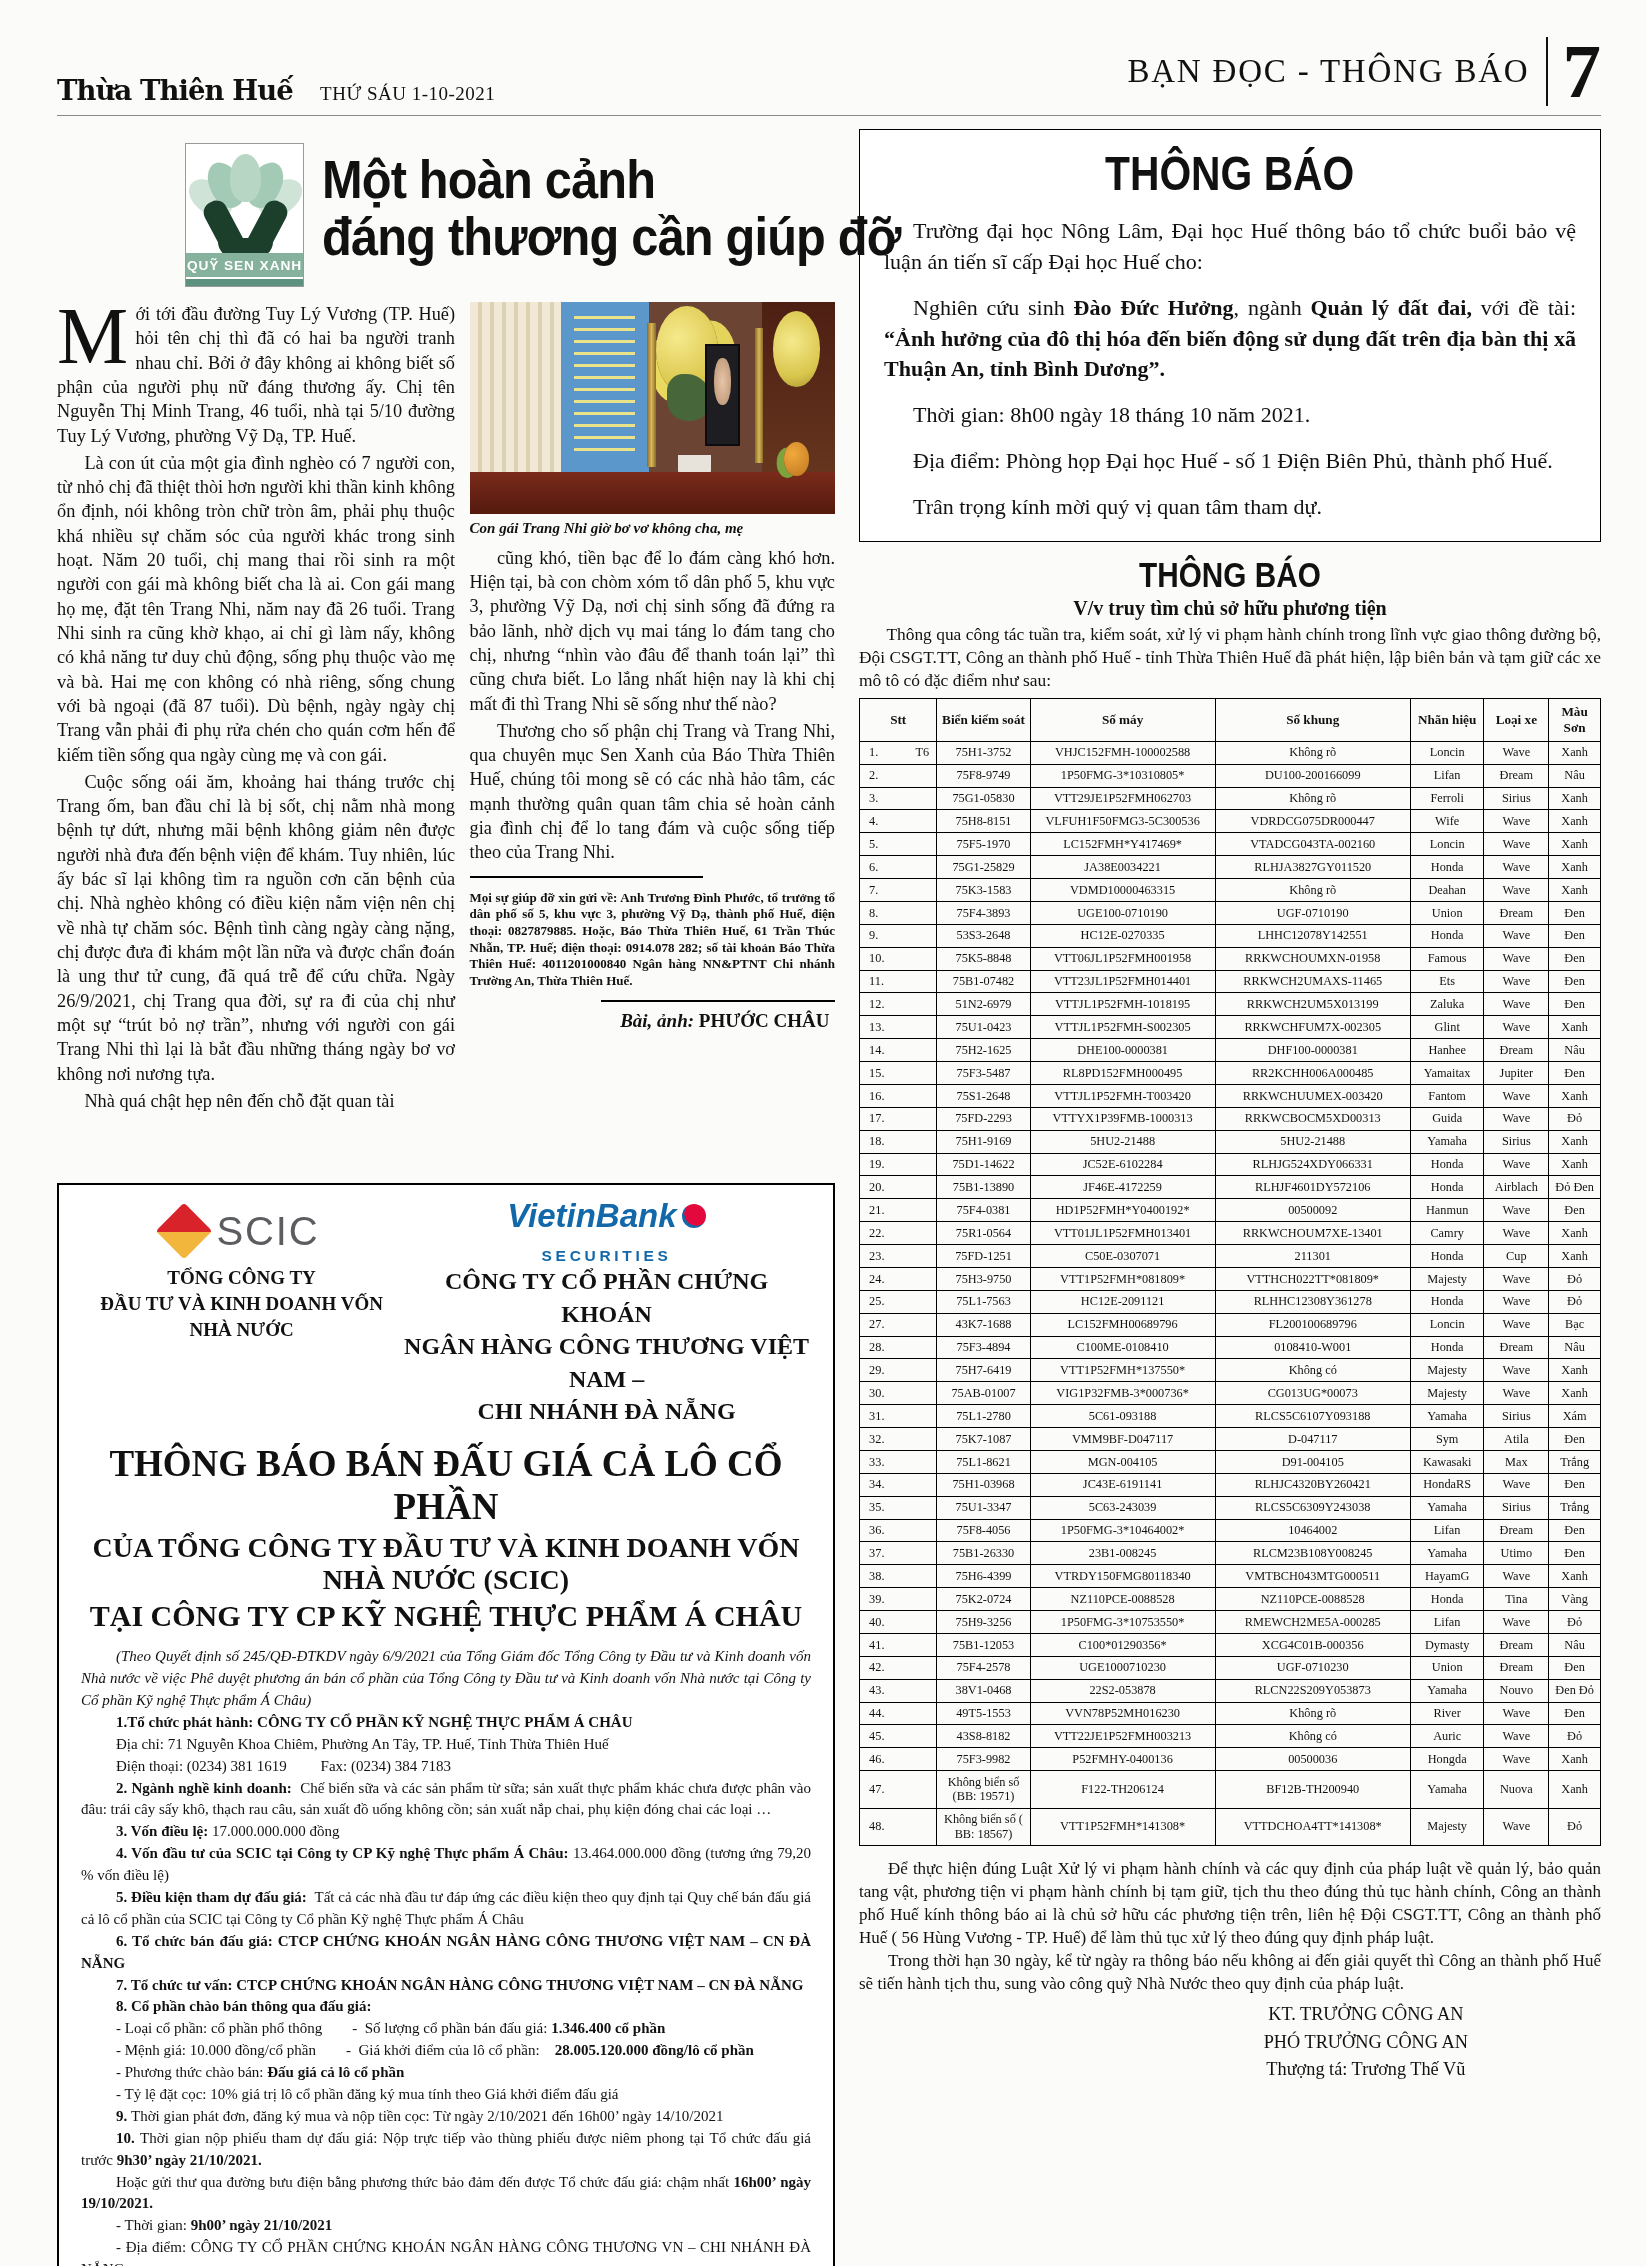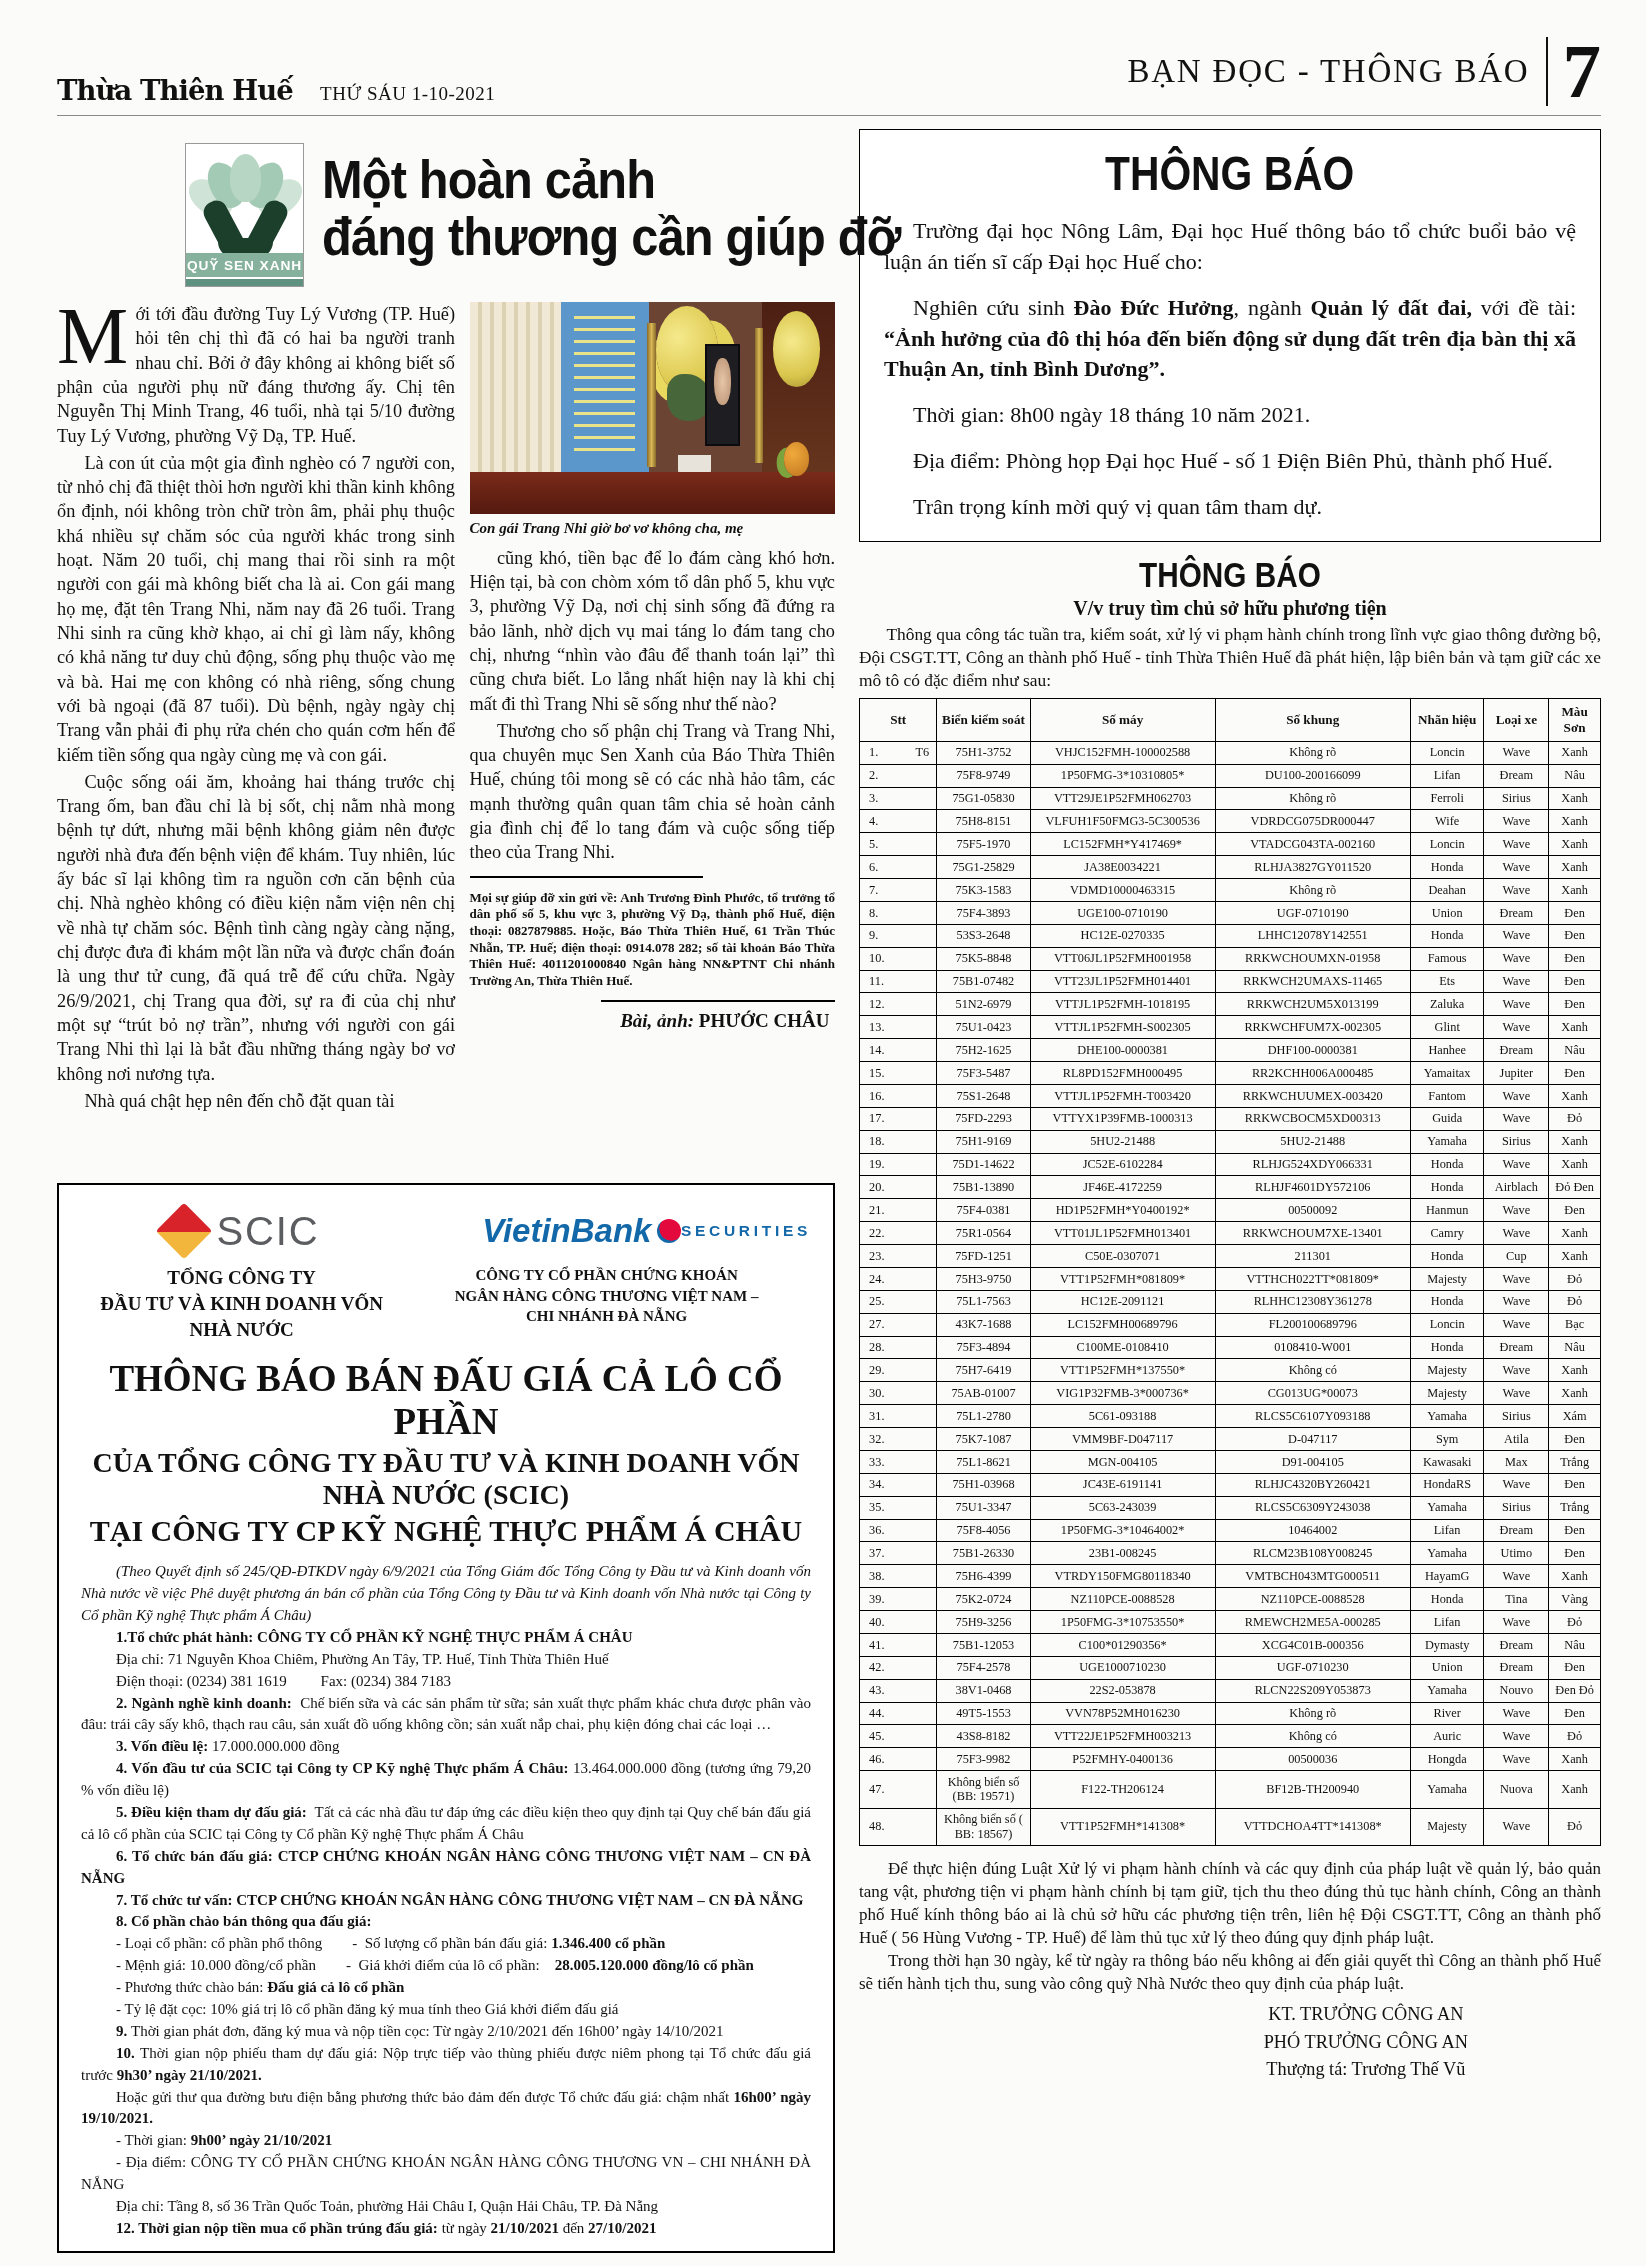--- a/index.html
+++ b/index.html
@@ -83,21 +83,21 @@
   
   .scic-box { margin-top:14.6px; border:2.7px solid #000; background:#fff; padding:12.8px 22px 11px; }
   .org-row { display:flex; }
   .org-left { width:44%; text-align:center; }
   .org-right { width:56%; text-align:center; }
   .scic-logo-row { display:flex; align-items:center; justify-content:center; gap:12.8px; height:68px; }
   .scic-diamond { width:40px; height:40px; transform:rotate(45deg);
       background:linear-gradient(135deg,#d8232a 0 52%,#f2b63d 52%); border-radius:3.7px; }
   .scic-text { font-family:"Liberation Sans",sans-serif; font-size:40px; color:#5c5d60; letter-spacing:1.8px; }
   .org-name { font-weight:bold; font-size:19px; line-height:1.35; }
-  .vietin-row { height:68px; display:flex; flex-direction:row; align-items:center; justify-content:flex-end; }
+  .vietin-row { height:68px; display:flex; flex-direction:column; align-items:center; justify-content:space-between; }
   .vietin-name { font-family:"Liberation Sans",sans-serif; font-weight:bold; font-style:italic;
       font-size:33px; color:#1268a8; display:flex; align-items:center; gap:5.5px; }
   .vietin-swoosh { width:24px; height:24px; border-radius:50%;
       background:radial-gradient(circle at 60% 40%, #e4093c 58%, #1268a8 60%); }
   .vietin-sub { font-family:"Liberation Sans",sans-serif; font-weight:bold; font-size:15.5px;
       color:#1268a8; letter-spacing:3.7px; }
   .auction-title { text-align:center; margin-top:14.6px; font-weight:bold; }
   .at1 { font-size:37px; letter-spacing:0; }
   .at2 { font-size:28px; margin-top:3.7px; }
   .at3 { font-size:30px; margin-top:3.7px; }
@@ -232,21 +232,21 @@
             </div>
           </div>
           <div class="org-right">
             <div class="vietin-row">
               <div class="vietin-name">
                 <span>VietinBank</span>
                 <span class="vietin-swoosh"></span>
               </div>
               <div class="vietin-sub">SECURITIES</div>
             </div>
-            <div class="org-name" style="font-size:15px;">
+            <div class="org-name" style="font-size:24px;">
               <div>CÔNG TY CỔ PHẦN CHỨNG KHOÁN</div>
               <div>NGÂN HÀNG CÔNG THƯƠNG VIỆT NAM –</div>
               <div>CHI NHÁNH ĐÀ NẴNG</div>
             </div>
           </div>
         </div>
         <div class="auction-title">
           <div class="at1">THÔNG BÁO BÁN ĐẤU GIÁ CẢ LÔ CỔ PHẦN</div>
           <div class="at2">CỦA TỔNG CÔNG TY ĐẦU TƯ VÀ KINH DOANH VỐN NHÀ NƯỚC (SCIC)</div>
           <div class="at3">TẠI CÔNG TY CP KỸ NGHỆ THỰC PHẨM Á CHÂU</div>

